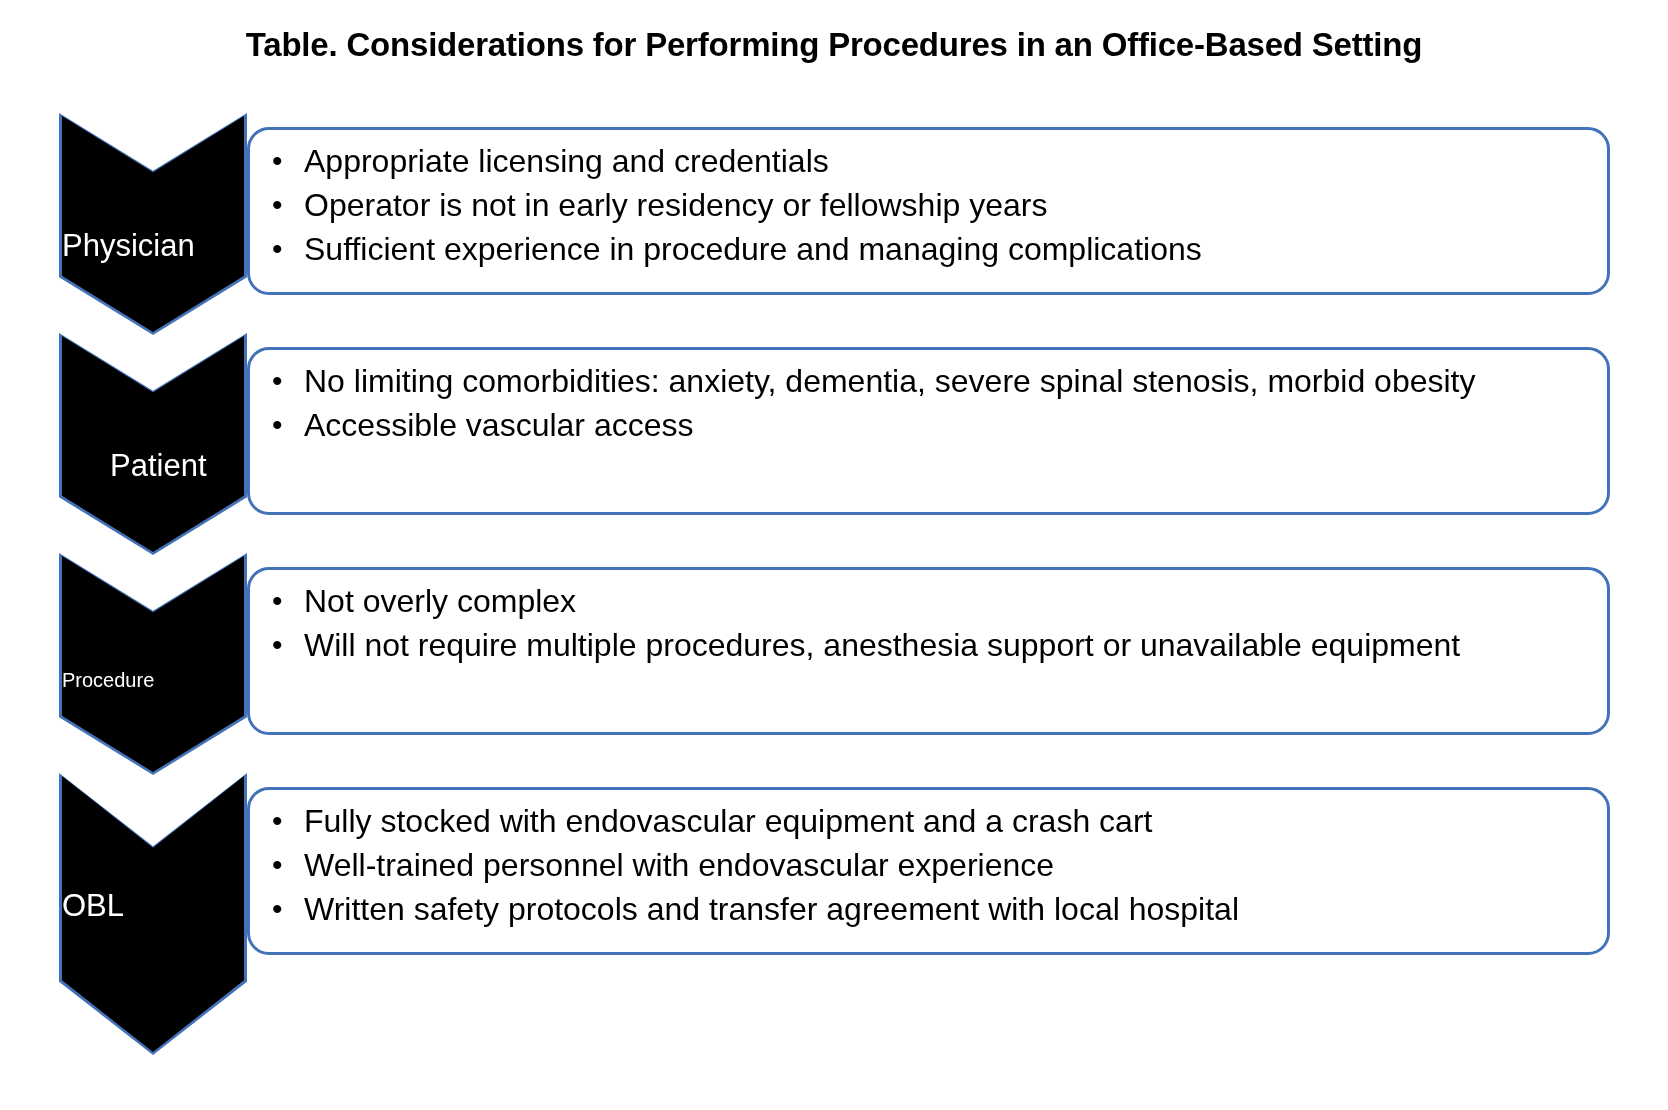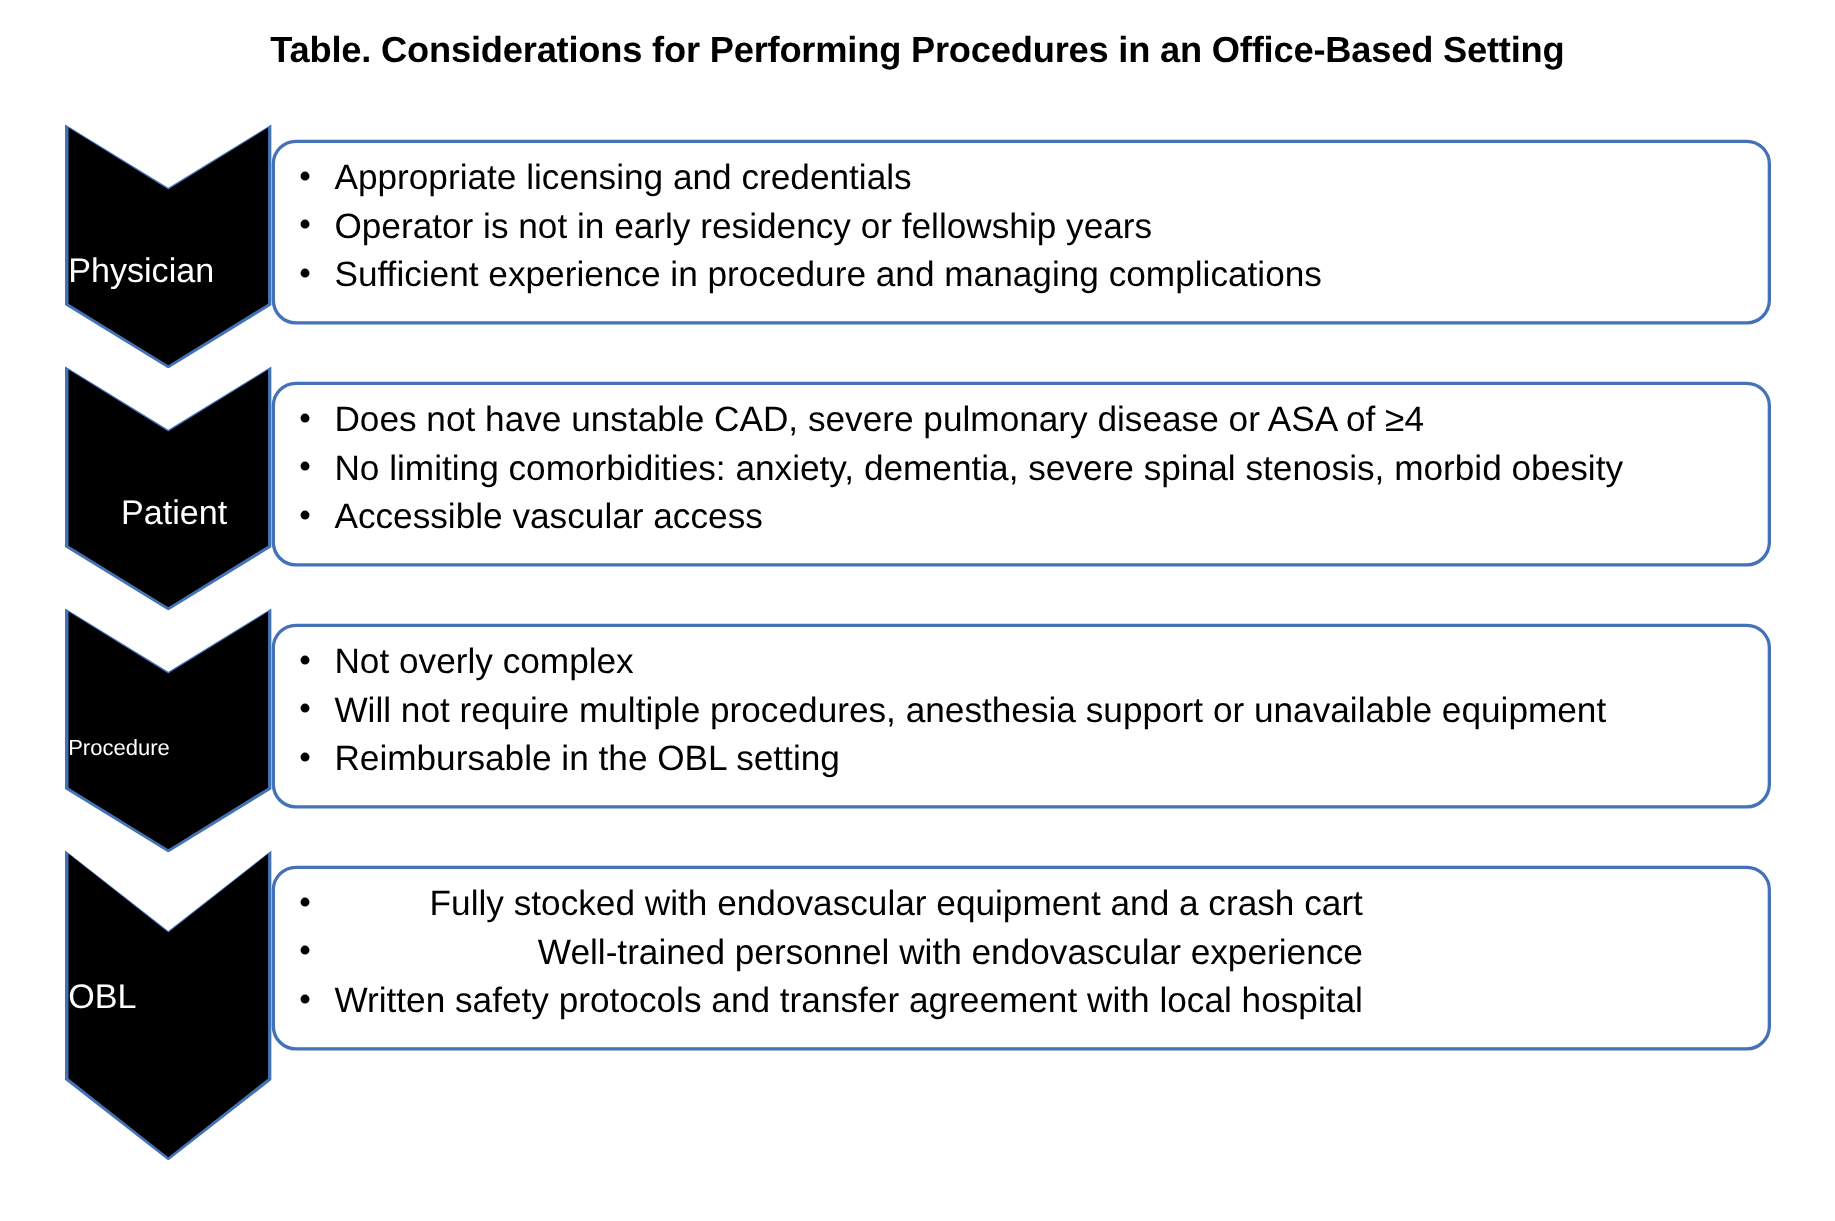--- a/index.html
+++ b/index.html
@@ -152,45 +152,43 @@
     </ul>
   </div>
 
   <div class="row" style="top:0;">
     <div class="chevron-outline" style="top:333px;height:222px;"></div>
     <div class="chevron" style="top:336px;height:216px;"></div>
     <div class="chevron-label" style="top:450px;padding-left:48px;">Patient</div>
 
     <div class="box" style="top:347px;height:168px;"></div>
     <ul class="bullets" style="top:359px;">
-      <li>Does not have unstable CAD, severe pulmonary disease or ASA of ≥4</li>
       <li>No limiting comorbidities: anxiety, dementia, severe spinal stenosis, morbid obesity</li>
       <li>Accessible vascular access</li>
     </ul>
   </div>
 
   <div class="row" style="top:0;">
     <div class="chevron-outline" style="top:553px;height:222px;"></div>
     <div class="chevron" style="top:556px;height:216px;"></div>
     <div class="chevron-label" style="top:670px;font-size:20px;">Procedure</div>
 
     <div class="box" style="top:567px;height:168px;"></div>
     <ul class="bullets" style="top:579px;">
       <li>Not overly complex</li>
       <li>Will not require multiple procedures, anesthesia support or unavailable equipment</li>
-      <li>Reimbursable in the OBL setting</li>
     </ul>
   </div>
 
   <div class="row" style="top:0;">
     <div class="chevron-outline" style="top:773px;height:282px;"></div>
     <div class="chevron" style="top:776px;height:276px;"></div>
     <div class="chevron-label" style="top:890px;">OBL</div>
 
     <div class="box" style="top:787px;height:168px;"></div>
-    <ul class="bullets" style="top:799px;text-align:right;">
+    <ul class="bullets" style="top:799px;">
       <li>Fully stocked with endovascular equipment and a crash cart</li>
       <li>Well-trained personnel with endovascular experience</li>
       <li>Written safety protocols and transfer agreement with local hospital</li>
     </ul>
   </div>
 
 </div>
 
 </body></html>

